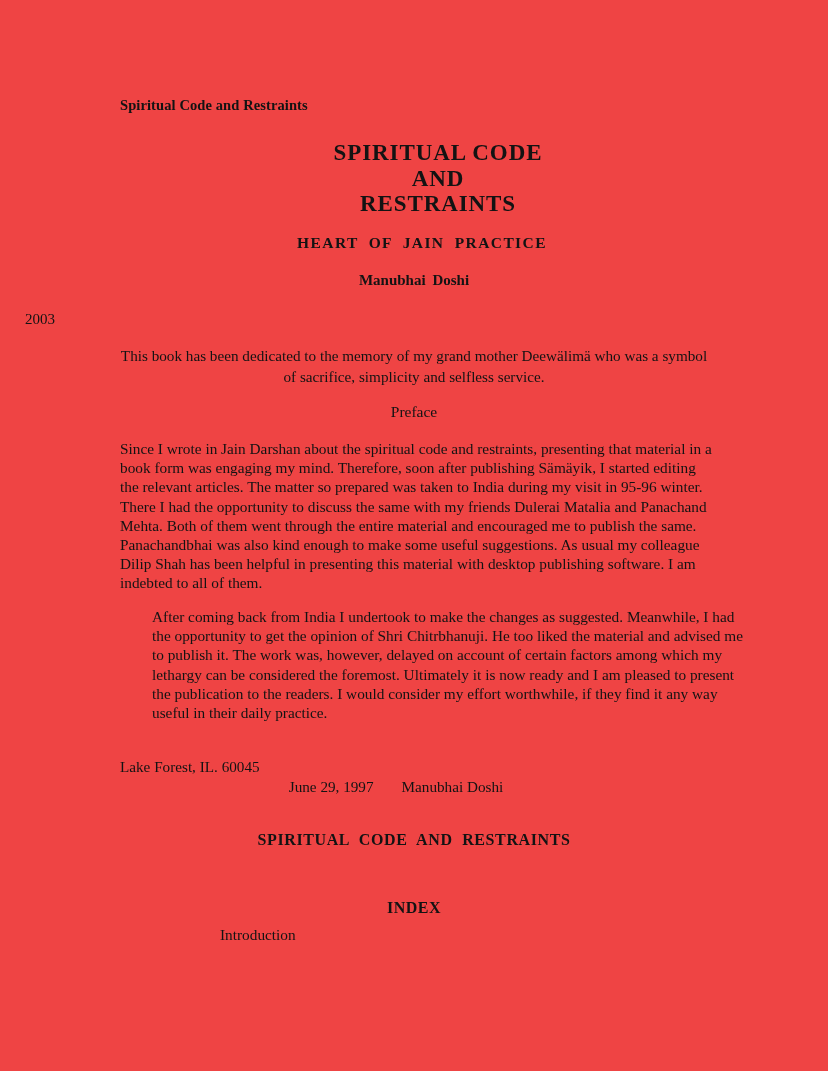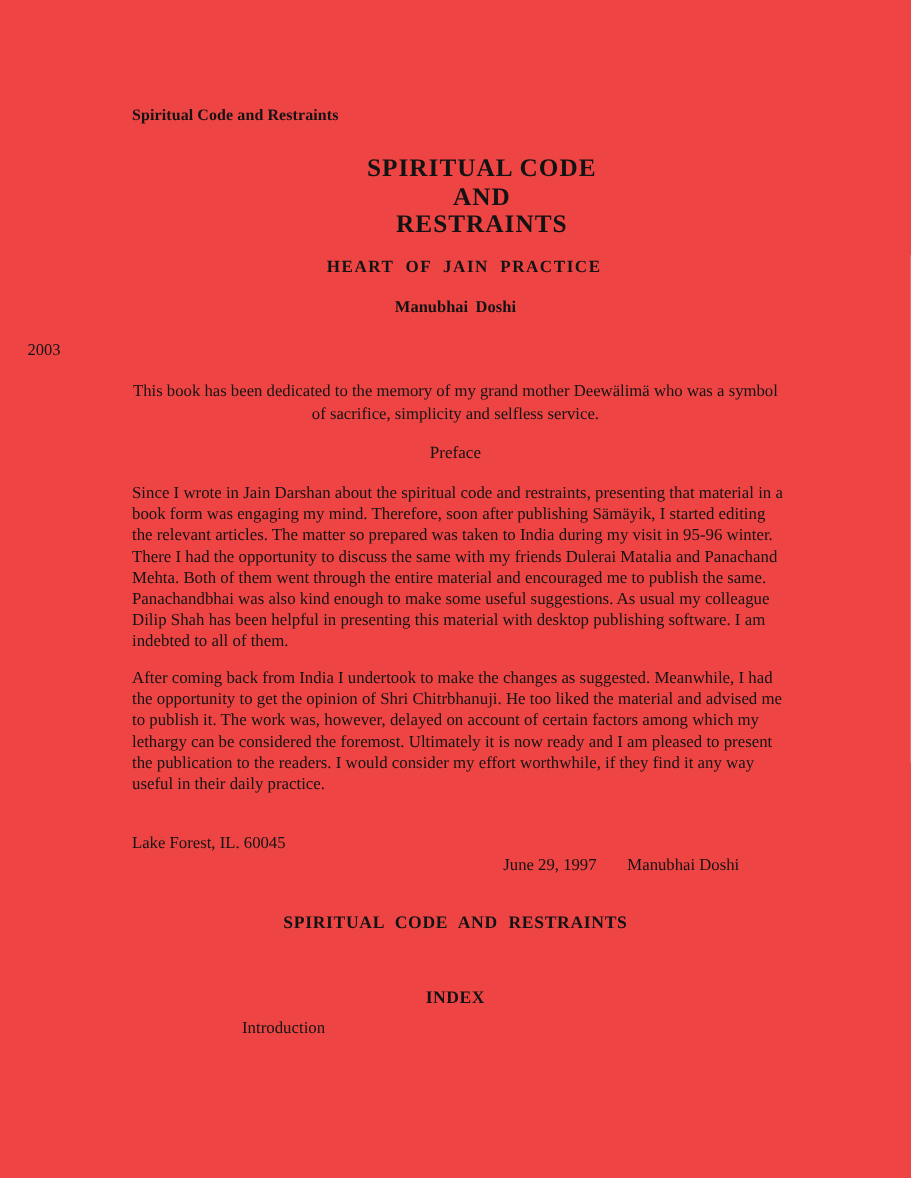--- a/index.html
+++ b/index.html
@@ -108,34 +108,34 @@
 
   .body-text {
     position: absolute;
     left: 120px;
     width: 592px;
     font-size: 15.3px;
     line-height: 19.2px;
     text-align: left;
   }
   .para-1 { top: 439px; }
-  .para-2 { top: 607px; }
+  .para-2 { top: 607px; margin-left: 32px; }
 
   
   .sig-block {
     position: absolute;
     left: 120px;
     width: 552px;
     top: 757px;
     font-size: 15.2px;
     line-height: 19.6px;
   }
   .sig-row {
     display: flex;
-    justify-content: flex-end;
+    justify-content: center;
     align-items: baseline;
     gap: 28px;
   }
   .sig-left { text-align: left; }
   .sig-right { text-align: right; }
 
   
   .book-heading {
     position: absolute;
     left: 0;

